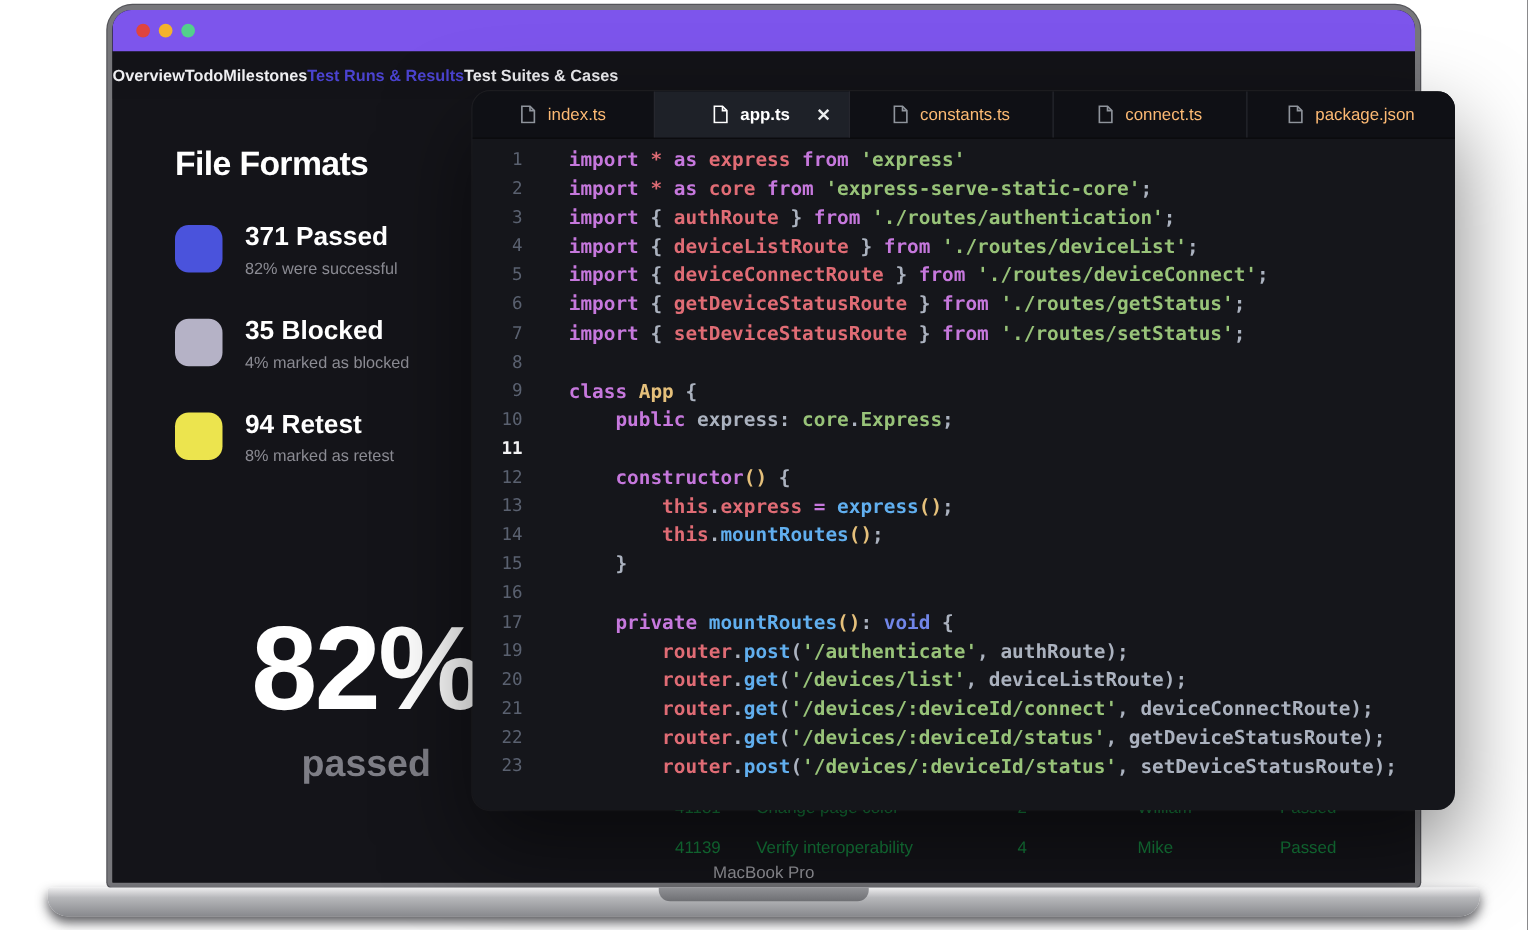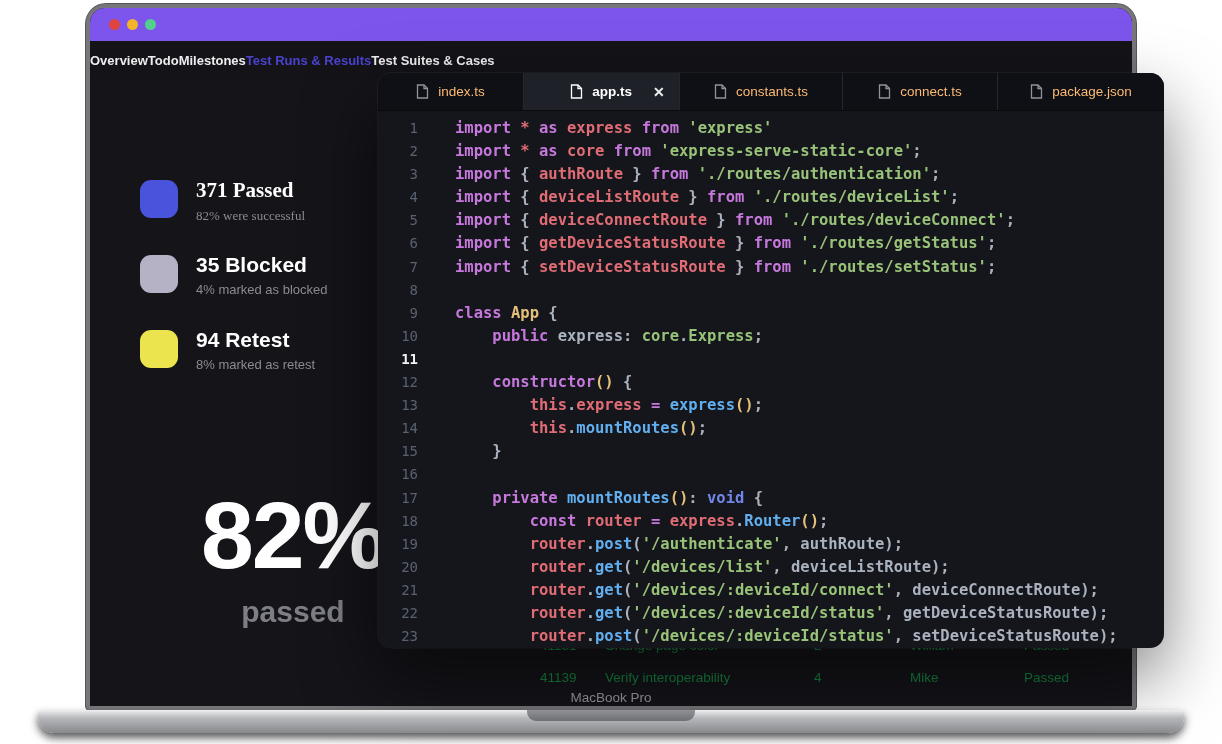--- a/index.html
+++ b/index.html
@@ -25,21 +25,21 @@
   
   .navbar { height:38px; display:flex; align-items:center; padding-left:0;
     background:#131318; font-size:13px; font-weight:700; color:#eeeef1; }
   .nav-item { cursor:default; }
   .nav-item.active { color:#4b43cf; }
 
   
   .page-title { position:absolute; left:50px; top:108px; font-size:27px; font-weight:700;
     color:#ffffff; letter-spacing:-0.5px; }
   .stat { position:absolute; left:50px; }
-  .stat-1 { top:170px;font-family:Liberation Serif, serif; } .stat-2 { top:245px; } .stat-3 { top:320px; }
+  .stat-1 { top:170px; } .stat-2 { top:245px; } .stat-3 { top:320px; }
   .swatch { position:absolute; left:0; top:2px; width:38px; height:38px; border-radius:11px; }
   .stat-text { margin-left:56px; }
   .stat-label { font-size:21px; font-weight:700; color:#ffffff; }
   .stat-desc { font-size:13px; color:#8b8b93; margin-top:5px; }
 
   .summary { position:absolute; left:-2px; top:476px; width:410px; text-align:center; }
   .summary-value { font-size:95px; font-weight:700; color:#ffffff; letter-spacing:-2px; line-height:1.08; }
   .summary-caption { font-size:30px; font-weight:700; color:#7e7e86; margin-top:8px; }
 
   
@@ -94,20 +94,21 @@
     </div>
 
     <div class="navbar">
       <span class="nav-item">Overview</span>
       <span class="nav-item">Todo</span>
       <span class="nav-item">Milestones</span>
       <span class="nav-item active">Test Runs &amp; Results</span>
       <span class="nav-item">Test Suites &amp; Cases</span>
     </div>
 
+    <div class="page-title">File Formats</div>
 
     <div class="stat stat-1">
       <span class="swatch" style="background: rgb(74, 83, 220);"></span>
       <div class="stat-text">
         <div class="stat-label">371 Passed</div>
         <div class="stat-desc">82% were successful</div>
       </div>
     </div>
     <div class="stat stat-2">
       <span class="swatch" style="background: rgb(181, 178, 198);"></span>
@@ -202,20 +203,19 @@
       <div class="cl"><span class="ln">8</span><span class="ct"></span></div>
       <div class="cl"><span class="ln">9</span><span class="ct"><span class="k">class </span><span class="o">App </span><span class="w">{</span></span></div>
       <div class="cl"><span class="ln">10</span><span class="ct"><span class="w">    </span><span class="k">public </span><span class="w">express: </span><span class="g">core</span><span class="w">.</span><span class="g">Express</span><span class="w">;</span></span></div>
       <div class="cl active"><span class="ln">11</span><span class="ct"></span></div>
       <div class="cl"><span class="ln">12</span><span class="ct"><span class="w">    </span><span class="k">constructor</span><span class="o">()</span><span class="w"> {</span></span></div>
       <div class="cl"><span class="ln">13</span><span class="ct"><span class="w">        </span><span class="r">this</span><span class="w">.</span><span class="r">express</span><span class="w"> </span><span class="k">=</span><span class="w"> </span><span class="b">express</span><span class="o">()</span><span class="w">;</span></span></div>
       <div class="cl"><span class="ln">14</span><span class="ct"><span class="w">        </span><span class="r">this</span><span class="w">.</span><span class="b">mountRoutes</span><span class="o">()</span><span class="w">;</span></span></div>
       <div class="cl"><span class="ln">15</span><span class="ct"><span class="w">    }</span></span></div>
       <div class="cl"><span class="ln">16</span><span class="ct"></span></div>
       <div class="cl"><span class="ln">17</span><span class="ct"><span class="w">    </span><span class="k">private </span><span class="b">mountRoutes</span><span class="o">()</span><span class="w">: </span><span class="v">void</span><span class="w"> {</span></span></div>
-      <div class="cl"><span class="ln">18</span><span class="ct"><span class="w">        </span><span class="k">const </span><span class="r">router</span><span class="w"> </span><span class="k">=</span><span class="w"> </span><span class="r">express</span><span class="w">.</span><span class="b">Router</span><span class="o">()</span><span class="w">;</span></span></div>
       <div class="cl"><span class="ln">19</span><span class="ct"><span class="w">        </span><span class="r">router</span><span class="w">.</span><span class="b">post</span><span class="w">(</span><span class="g">'/authenticate'</span><span class="w">, authRoute);</span></span></div>
       <div class="cl"><span class="ln">20</span><span class="ct"><span class="w">        </span><span class="r">router</span><span class="w">.</span><span class="b">get</span><span class="w">(</span><span class="g">'/devices/list'</span><span class="w">, deviceListRoute);</span></span></div>
       <div class="cl"><span class="ln">21</span><span class="ct"><span class="w">        </span><span class="r">router</span><span class="w">.</span><span class="b">get</span><span class="w">(</span><span class="g">'/devices/:deviceId/connect'</span><span class="w">, deviceConnectRoute);</span></span></div>
       <div class="cl"><span class="ln">22</span><span class="ct"><span class="w">        </span><span class="r">router</span><span class="w">.</span><span class="b">get</span><span class="w">(</span><span class="g">'/devices/:deviceId/status'</span><span class="w">, getDeviceStatusRoute);</span></span></div>
       <div class="cl"><span class="ln">23</span><span class="ct"><span class="w">        </span><span class="r">router</span><span class="w">.</span><span class="b">post</span><span class="w">(</span><span class="g">'/devices/:deviceId/status'</span><span class="w">, setDeviceStatusRoute);</span></span></div>
     </div>
 </div>
 
 </body></html>

